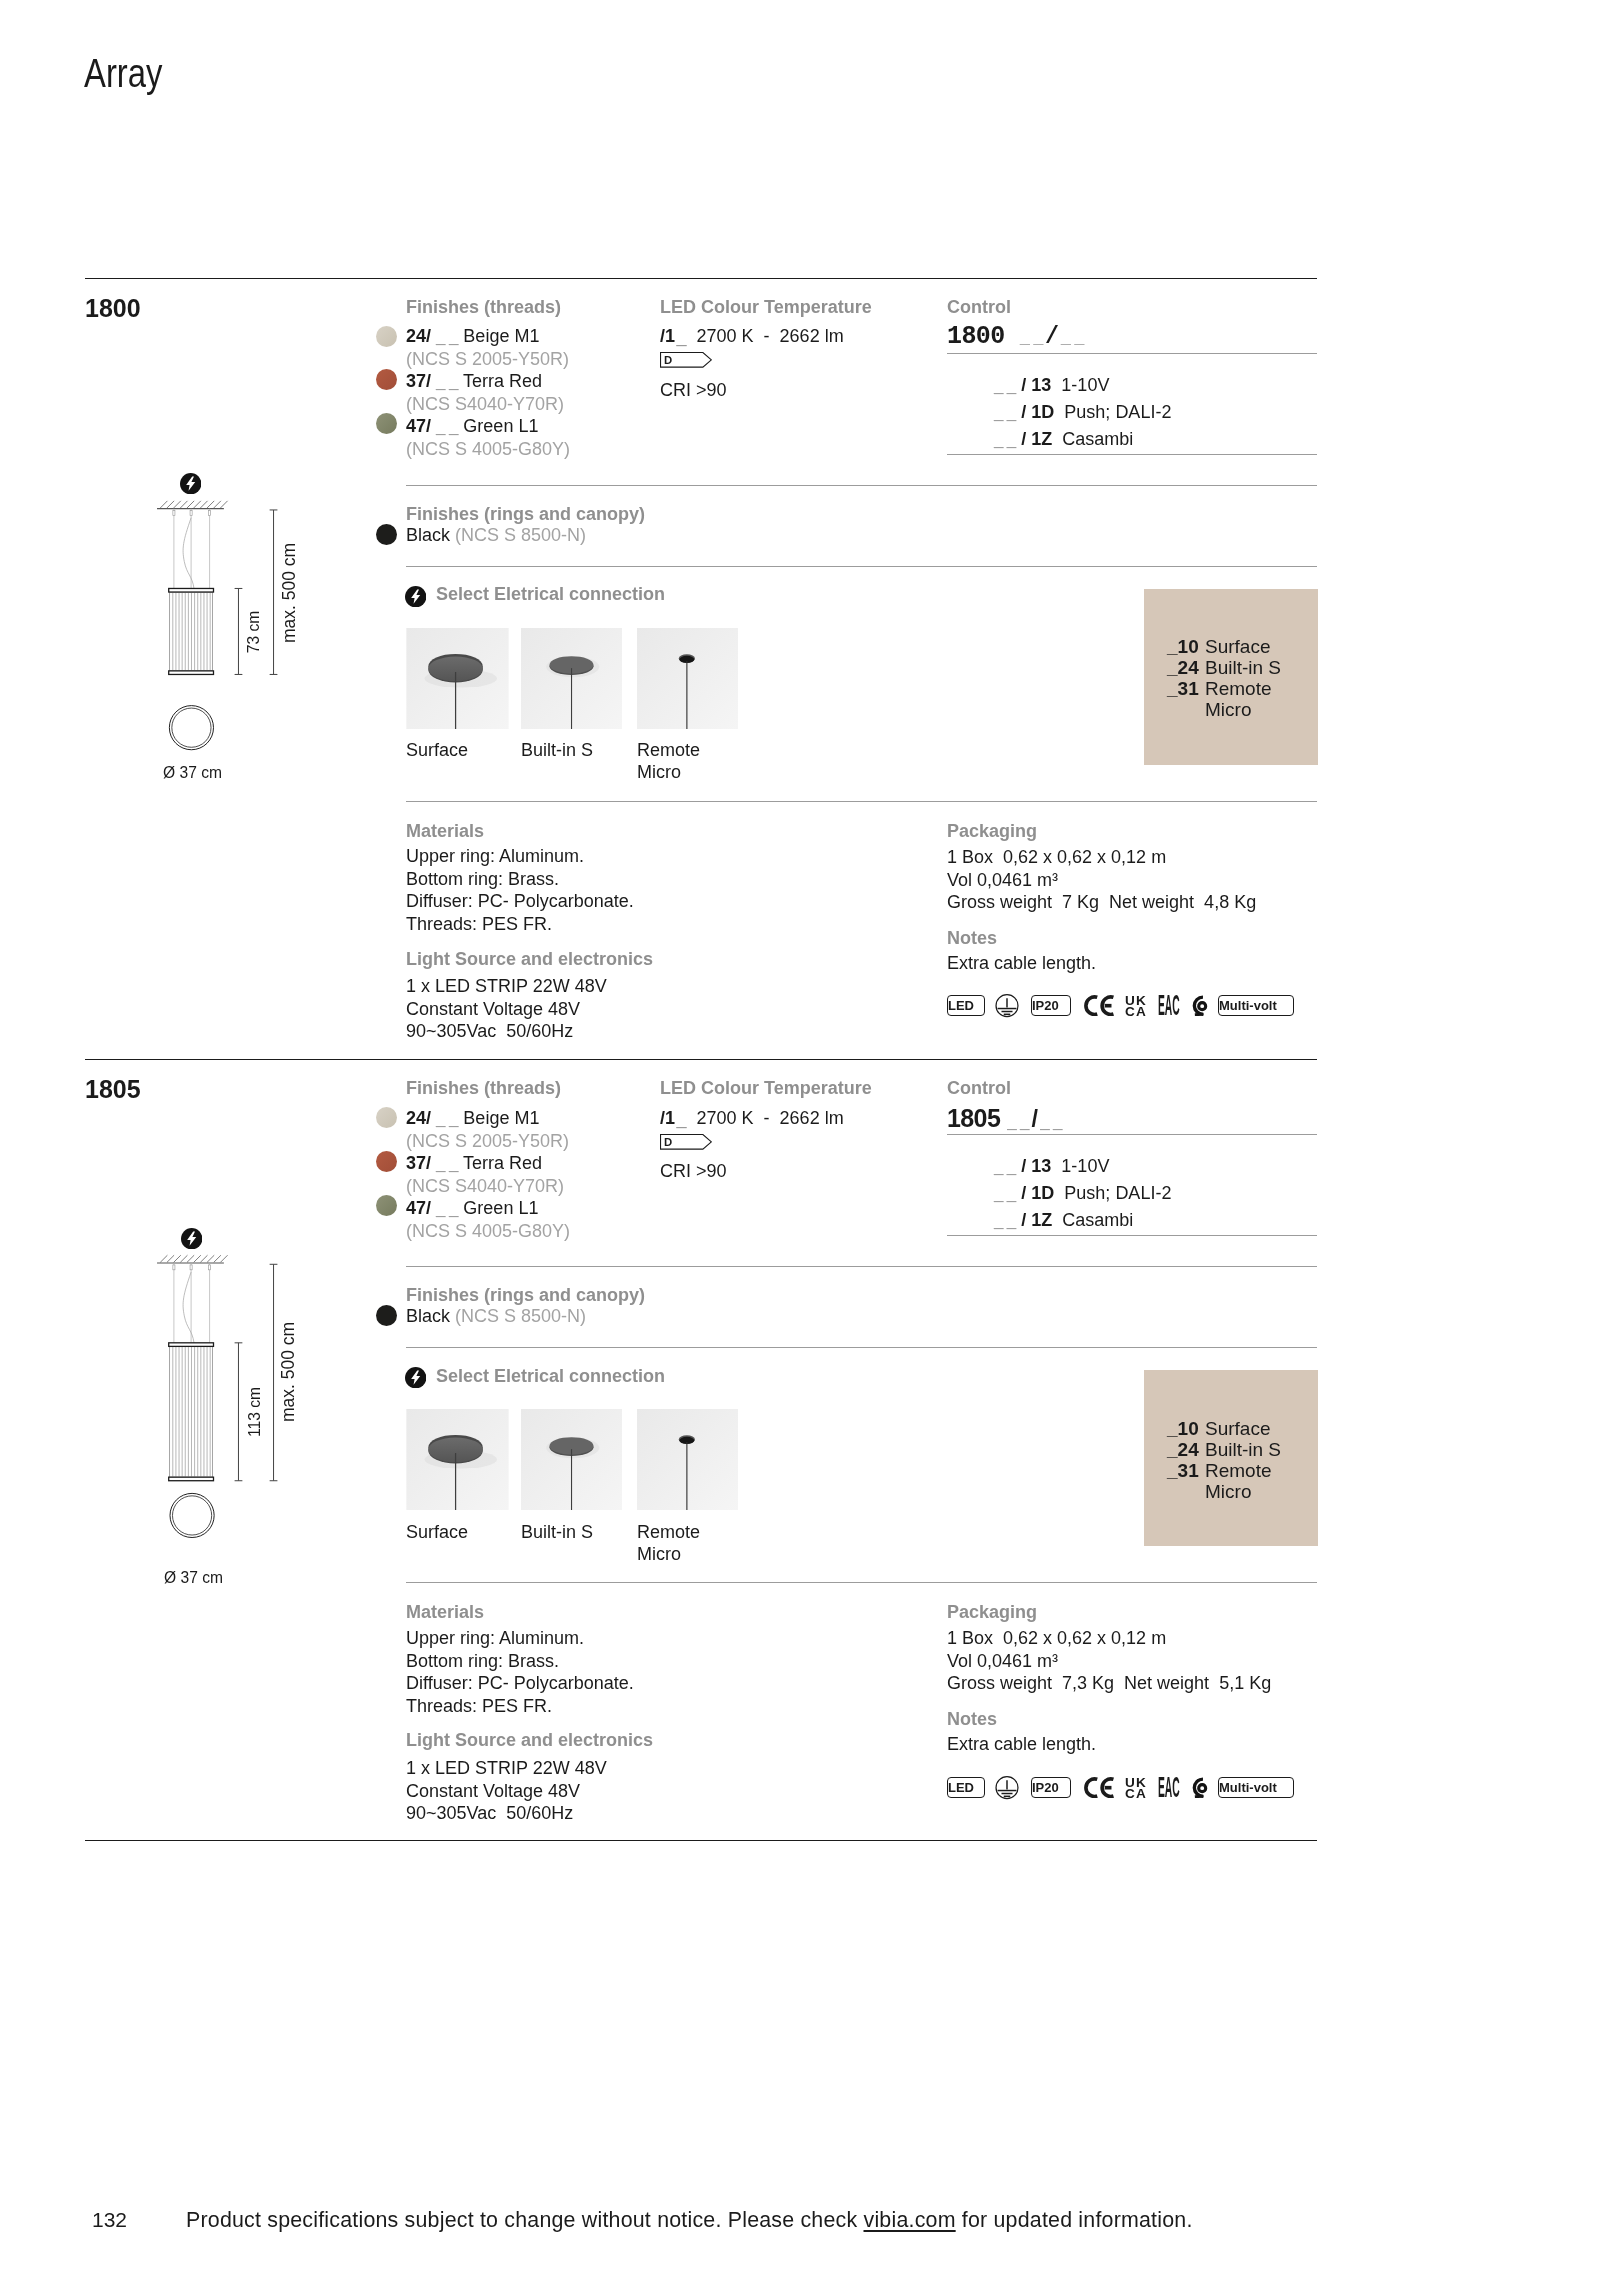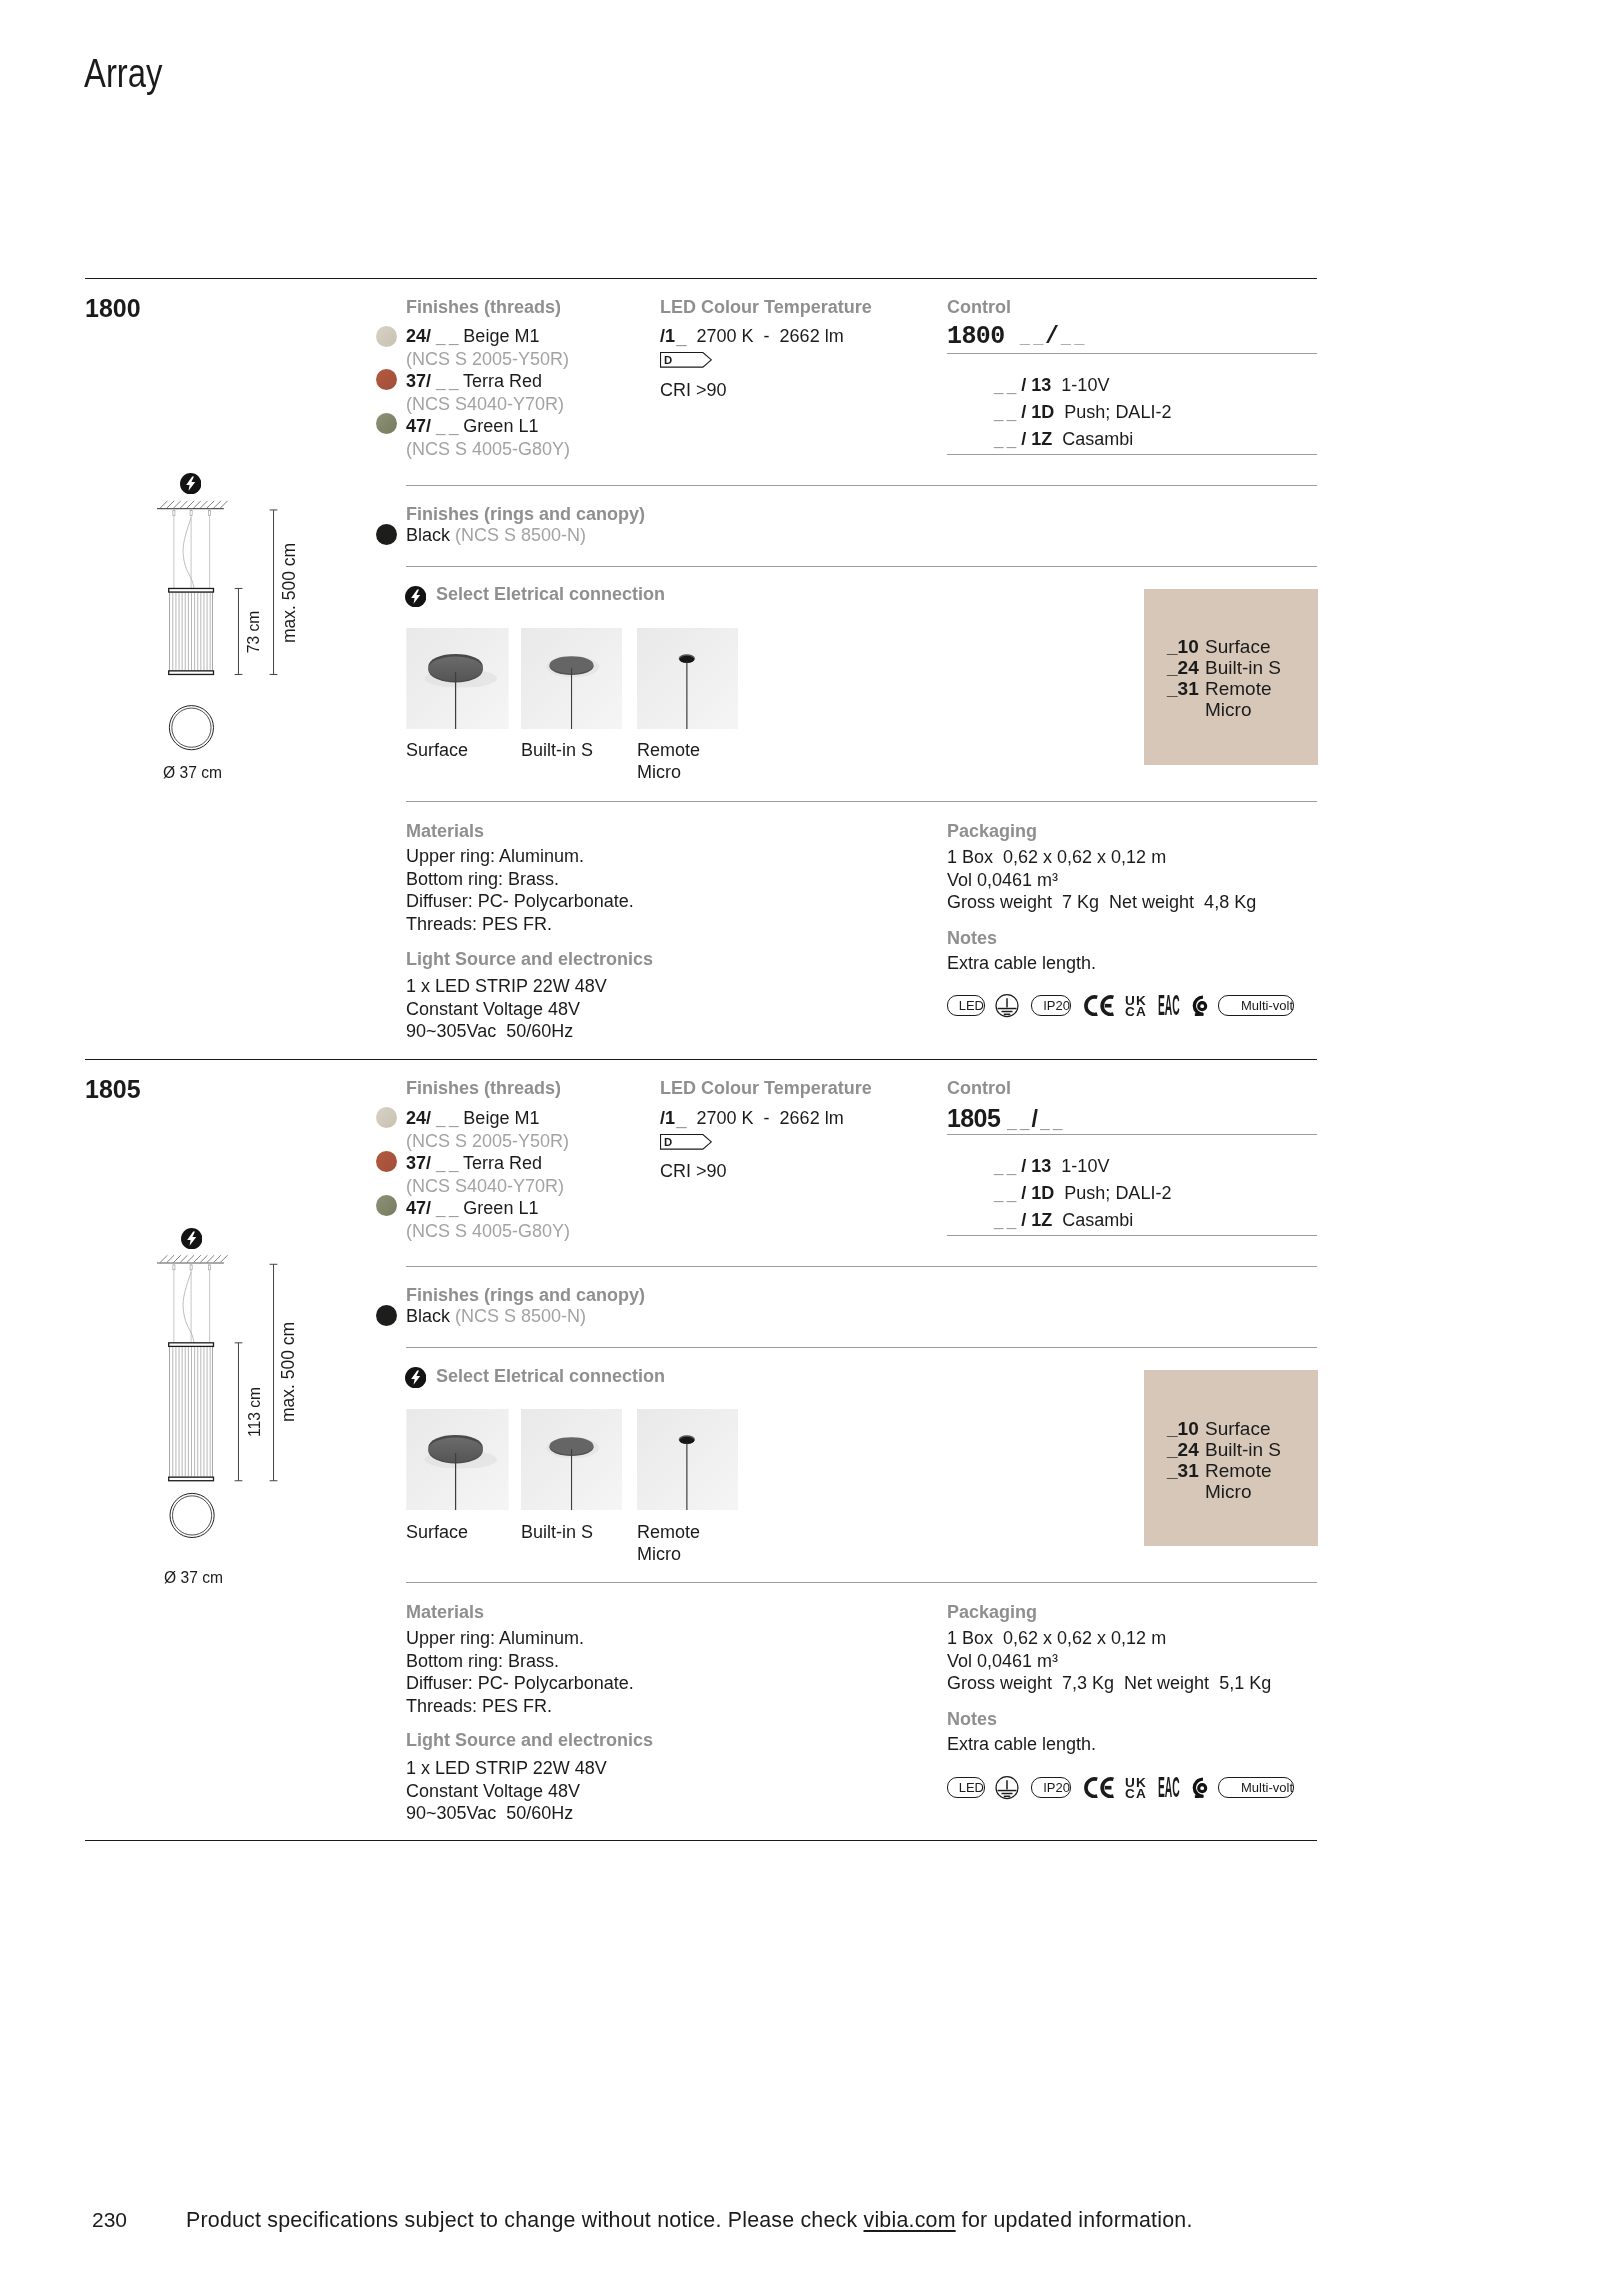--- a/index.html
+++ b/index.html
@@ -10,21 +10,21 @@
 .h{color:#8f8f8f}
 .g{color:#a3a3a3}
 .us{color:#9a9a9a}
 .rd{position:absolute;height:1.3px;background:#1b1b1b}
 .rl{position:absolute;height:1px;background:#9c9c9c}
 .dot{position:absolute;border-radius:50%}
 .ph{position:absolute}
 .vt{position:absolute;width:130px;height:18px;text-align:center;transform:rotate(-90deg);white-space:nowrap}
 .bn{display:inline-block;width:38px}
 .ic{position:absolute;top:0;height:21.4px}
-.bx{border:1.3px solid #1b1b1b;border-radius:10px;font-weight:normal;font-size:13px;line-height:19px;text-align:right}
+.bx{border:1.3px solid #1b1b1b;border-radius:4px;font-weight:bold;font-size:13px;line-height:19px;text-align:left}
 </style></head>
 <body>
 <div class="t" style="left:84px;top:51px;font-size:40px;line-height:45px;letter-spacing:0;transform:scaleX(0.82);transform-origin:0 0;">Array</div>
 <div class="rd" style="left:85px;top:278px;width:1232px"></div>
 <div class="t bd" style="left:85px;top:294px;font-size:25px;line-height:29px;">1800</div>
 <div class="t h bd" style="left:406px;top:296px;font-size:18px;line-height:22px;">Finishes (threads)</div>
 <div class="t h bd" style="left:660px;top:296px;font-size:18px;line-height:22px;">LED Colour Temperature</div>
 <div class="t h bd" style="left:947px;top:296px;font-size:18px;line-height:22px;">Control</div>
 <div class="t " style="left:406px;top:325px;font-size:18px;line-height:22px;"><span class="bd">24/</span> <span class="us" style="font-size:17px">_ _</span> Beige M1<br><span class="g">(NCS S 2005-Y50R)</span><br><span class="bd">37/</span> <span class="us" style="font-size:17px">_ _</span> Terra Red<br><span class="g">(NCS S4040-Y70R)</span><br><span class="bd">47/</span> <span class="us" style="font-size:17px">_ _</span> Green L1<br><span class="g">(NCS S 4005-G80Y)</span></div>
 <div class="dot" style="left:376px;top:326px;width:21.4px;height:21.4px;background:linear-gradient(135deg,#d8d2c6,#c8c1b1)"></div>
@@ -311,14 +311,14 @@
       <circle cx="66" cy="446" r="30.2" fill="none" stroke="#1b1b1b" stroke-width="1.2"></circle>
     </svg></div>
 <div class="abs" style="left:181px;top:1228px;width:21.4px;height:21.4px"><svg viewBox="0 0 33 33" width="21.4" height="21.4">
       <circle cx="16.5" cy="16.5" r="16.5" fill="#131313"></circle>
       <polygon points="18.8,5.5 9.5,18.5 14.8,18.5 13.2,27.5 23.5,13.7 17.6,13.7 21.6,5.5" fill="#fff"></polygon>
     </svg></div>
 <div class="vt" style="left:190px;top:1403px;font-size:15.6px">113 cm</div>
 <div class="vt" style="left:222px;top:1363px;font-size:17.5px">max. 500 cm</div>
 <div class="t " style="left:164px;top:1569px;font-size:15.6px;line-height:18px;">Ø 37 cm</div>
 <div class="rd" style="left:85px;top:1840px;width:1232px"></div>
-<div class="t " style="left:92px;top:2208px;font-size:21px;line-height:24px;">230</div>
+<div class="t " style="left:92px;top:2208px;font-size:21px;line-height:24px;">132</div>
 <div class="t " style="left:186px;top:2208px;font-size:21.4px;line-height:25px;letter-spacing:0.2px;">Product specifications subject to change without notice. Please check <span style="text-decoration:underline;text-underline-offset:3.2px;">vibia.com</span> for updated information.</div>
 
 </body></html>

